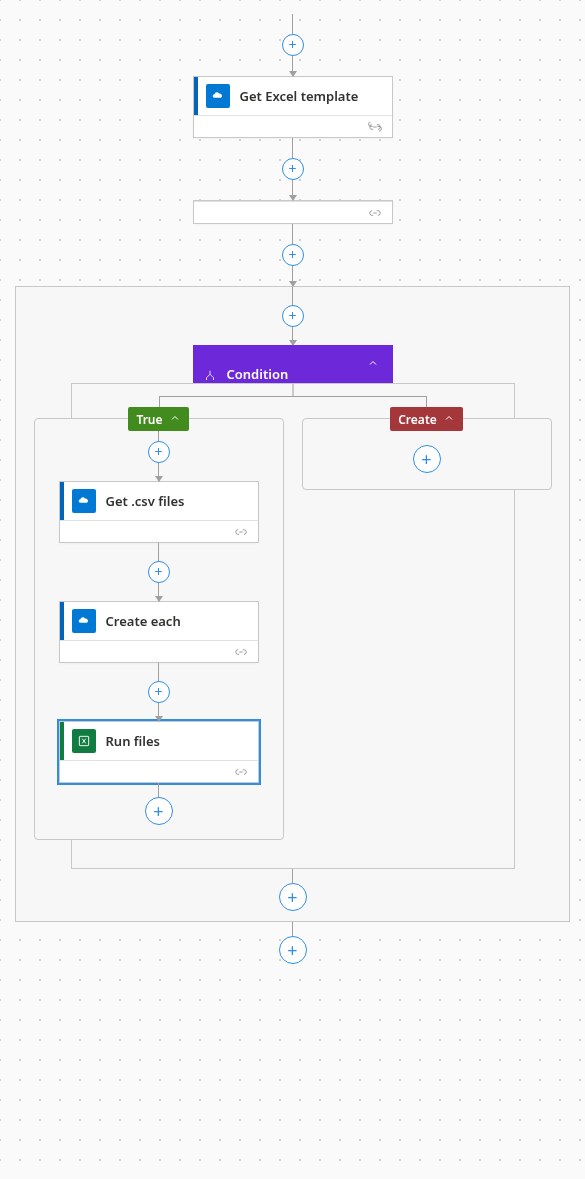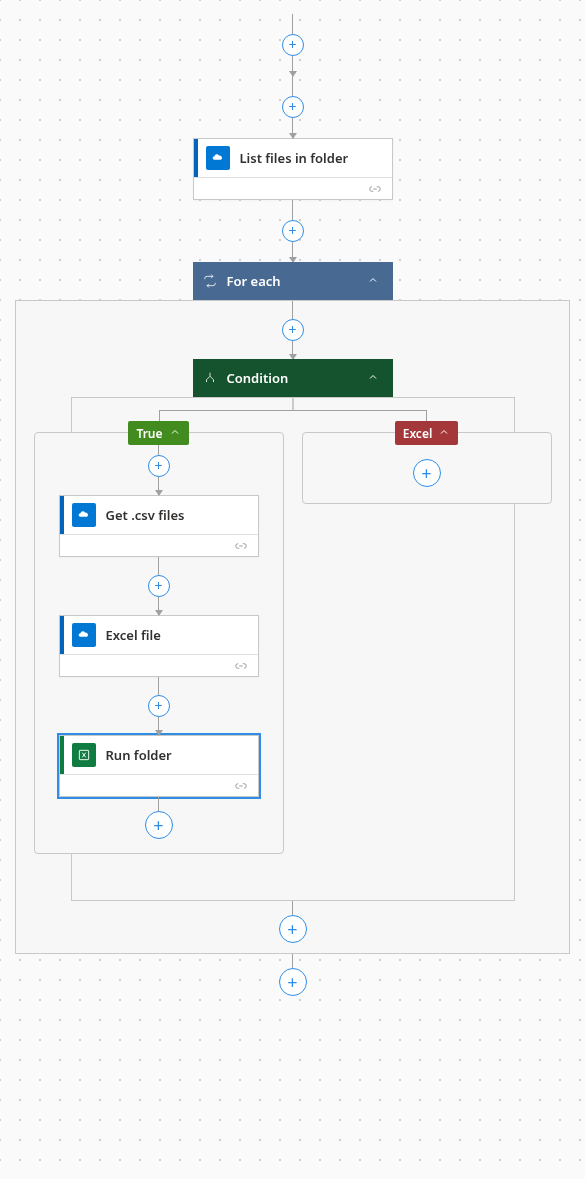--- a/index.html
+++ b/index.html
@@ -40,21 +40,21 @@
       display: flex; align-items: center; justify-content: center; color: #2f8de6; font-size: 14px; line-height: 1;
     }
     .plus-lg { width: 28px; height: 28px; font-size: 18px; }
     
     .ctrl {
       width: 200px; height: 38px; display: flex; align-items: center; color: #fff; font-weight: 600;
       padding: 0 10px 0 10px; position: relative;
     }
     .ctrl .chev { position: absolute; right: 14px; top: 50%; transform: translateY(-50%); }
     .foreach { background: #486991; }
-    .condition { background: #14532d; }
+    .condition { background: #6d28d9; align-items: flex-end; }
     .ctrl svg.lead { width: 14px; height: 14px; margin-right: 10px; fill: none; stroke: #fff; stroke-width: 1.4; }
     
     .tag { height: 24px; padding: 0 8px; color: #fff; font-weight: 600; display: flex; align-items: center; gap: 6px; border-radius: 2px; font-size: 12px; }
     .tag-true { background: #428b1f; }
     .tag-false { background: #a4373a; }
     .chev svg { width: 12px; height: 12px; stroke: #fff; stroke-width: 2; fill: none; }
     
     .outer { border: 1px solid #c8c8c8; background: #f7f7f7; }
     .branches { display: flex; align-items: flex-start; justify-content: center; gap: 18px; padding: 0 8px 14px 8px; }
     .branch { border: 1px solid #c8c8c8; border-radius: 4px; background: #f7f7f7; width: 250px; display: flex; flex-direction: column; align-items: center; }
@@ -76,79 +76,78 @@
 
 <div class="col">
 
 
   <div class="plus-between">
     <div class="line" style="height:20px"></div>
     <div class="plus">+</div>
     <div class="arrow" style="height:20px"></div>
   </div>
 
-
-  <div class="plus-between">
-    <div class="line" style="height:20px"></div>
-    <div class="plus">+</div>
-    <div class="arrow" style="height:20px"></div>
-  </div>
-
   <div class="card">
     <div class="card-head">
       <div class="accent" style="background:#0364B8"></div>
       <div class="icon-box" style="background:#0078D4">
         <svg viewBox="0 0 24 24">
             <path d="M6 15c-2 0-3-1.5-3-3s1.3-3 3-3c.4-2 2-3.5 4-3.5 1.7 0 3.2 1 3.8 2.5.3-.1.7-.1 1-.1 2.2 0 4 1.8 4 4 0 1.7-1.3 3.1-3 3.1H6z"></path>
           </svg>
       </div>
-      <div class="card-title">List files in folder</div>
-    </div>
+      <div class="card-title">Get Excel template</div>
+    </div>
+    <div class="card-link">
+      <svg viewBox="0 0 24 14">
+          <path d="M8 7H5a4 4 0 010-8 M16 7h3a4 4 0 010 8" transform="translate(0 -1)"></path>
+          <path d="M7 3a4 4 0 000 8h2M17 11a4 4 0 000-8h-2M9 7h6"></path>
+        </svg>
+    </div>
+  </div>
+
+  <div class="plus-between">
+    <div class="line" style="height:20px"></div>
+    <div class="plus">+</div>
+    <div class="arrow" style="height:20px"></div>
+  </div>
+
+  <div class="card">
     <div class="card-link">
       <svg viewBox="0 0 24 14">
           <path d="M7 3a4 4 0 000 8h2M17 11a4 4 0 000-8h-2M9 7h6"></path>
         </svg>
     </div>
   </div>
 
   <div class="plus-between">
     <div class="line" style="height:20px"></div>
     <div class="plus">+</div>
     <div class="arrow" style="height:20px"></div>
   </div>
 
-  <div class="ctrl foreach">
-    <svg class="lead" viewBox="0 0 24 24">
-        <path d="M17 4H7a4 4 0 00-4 4v1M7 20h10a4 4 0 004-4v-1M14 1l3 3-3 3M10 23l-3-3 3-3"></path>
-      </svg>
-    <span>For each</span>
-    <span class="chev"><svg viewBox="0 0 24 24">
-          <path d="M6 15l6-6 6 6"></path>
-        </svg></span>
-  </div>
 
   <div class="outer" style="width:555px; padding-bottom:10px">
     <div class="col">
       <div class="plus-between">
         <div class="line" style="height:18px"></div>
         <div class="plus">+</div>
         <div class="arrow" style="height:18px"></div>
       </div>
 
       <div class="ctrl condition">
         <svg class="lead" viewBox="0 0 24 24">
             <path d="M12 3v6M12 9l-6 6M12 9l6 6M6 15v4M18 15v4"></path>
           </svg>
         <span>Condition</span>
         <span class="chev"><svg viewBox="0 0 24 24">
               <path d="M6 15l6-6 6 6"></path>
             </svg></span>
       </div>
 
-      <div class="outer" style="width:444px; padding-top:0; padding-bottom:32px">
+      <div class="outer" style="width:444px; padding-top:0; padding-bottom:14px">
         <div class="col">
           <div class="tee" style="width:268px">
             <div class="vtop"></div>
               <div class="hbar"></div>
               <div class="vleft"></div>
               <div class="vright"></div>
           </div>
 
           <div class="branches">
 
@@ -192,21 +191,21 @@
               </div>
 
               <div class="card">
                 <div class="card-head">
                   <div class="accent" style="background:#0364B8"></div>
                   <div class="icon-box" style="background:#0078D4">
                     <svg viewBox="0 0 24 24">
                         <path d="M6 15c-2 0-3-1.5-3-3s1.3-3 3-3c.4-2 2-3.5 4-3.5 1.7 0 3.2 1 3.8 2.5.3-.1.7-.1 1-.1 2.2 0 4 1.8 4 4 0 1.7-1.3 3.1-3 3.1H6z"></path>
                       </svg>
                   </div>
-                  <div class="card-title">Excel file</div>
+                  <div class="card-title">Create each</div>
                 </div>
                 <div class="card-link">
                   <svg viewBox="0 0 24 14">
                       <path d="M7 3a4 4 0 000 8h2M17 11a4 4 0 000-8h-2M9 7h6"></path>
                     </svg>
                 </div>
               </div>
 
               <div class="plus-between">
                 <div class="line" style="height:18px"></div>
@@ -216,37 +215,37 @@
 
               <div class="card selected">
                 <div class="card-head">
                   <div class="accent" style="background:#107C41"></div>
                   <div class="icon-box" style="background:#107C41">
                     <svg viewBox="0 0 24 24">
                         <rect x="4" y="4" width="16" height="16" rx="1" fill="none" stroke="#fff" stroke-width="1.6"></rect>
                         <path d="M9 8l6 8M15 8l-6 8" stroke="#fff" stroke-width="1.6"></path>
                       </svg>
                   </div>
-                  <div class="card-title">Run folder</div>
+                  <div class="card-title">Run files</div>
                 </div>
                 <div class="card-link">
                   <svg viewBox="0 0 24 14">
                       <path d="M7 3a4 4 0 000 8h2M17 11a4 4 0 000-8h-2M9 7h6"></path>
                     </svg>
                 </div>
               </div>
 
               <div class="line" style="height:14px"></div>
               <div class="plus plus-lg">+</div>
             </div>
 
             <div class="branch" style="height:72px">
               <div class="branch-head">
                 <div class="tag tag-false">
-                  <span>Excel</span>
+                  <span>Create</span>
                   <span class="chev"><svg viewBox="0 0 24 24">
                         <path d="M6 15l6-6 6 6"></path>
                       </svg></span>
                 </div>
               </div>
               <div style="height:26px"></div>
               <div class="plus plus-lg">+</div>
             </div>
           </div>
         </div>

